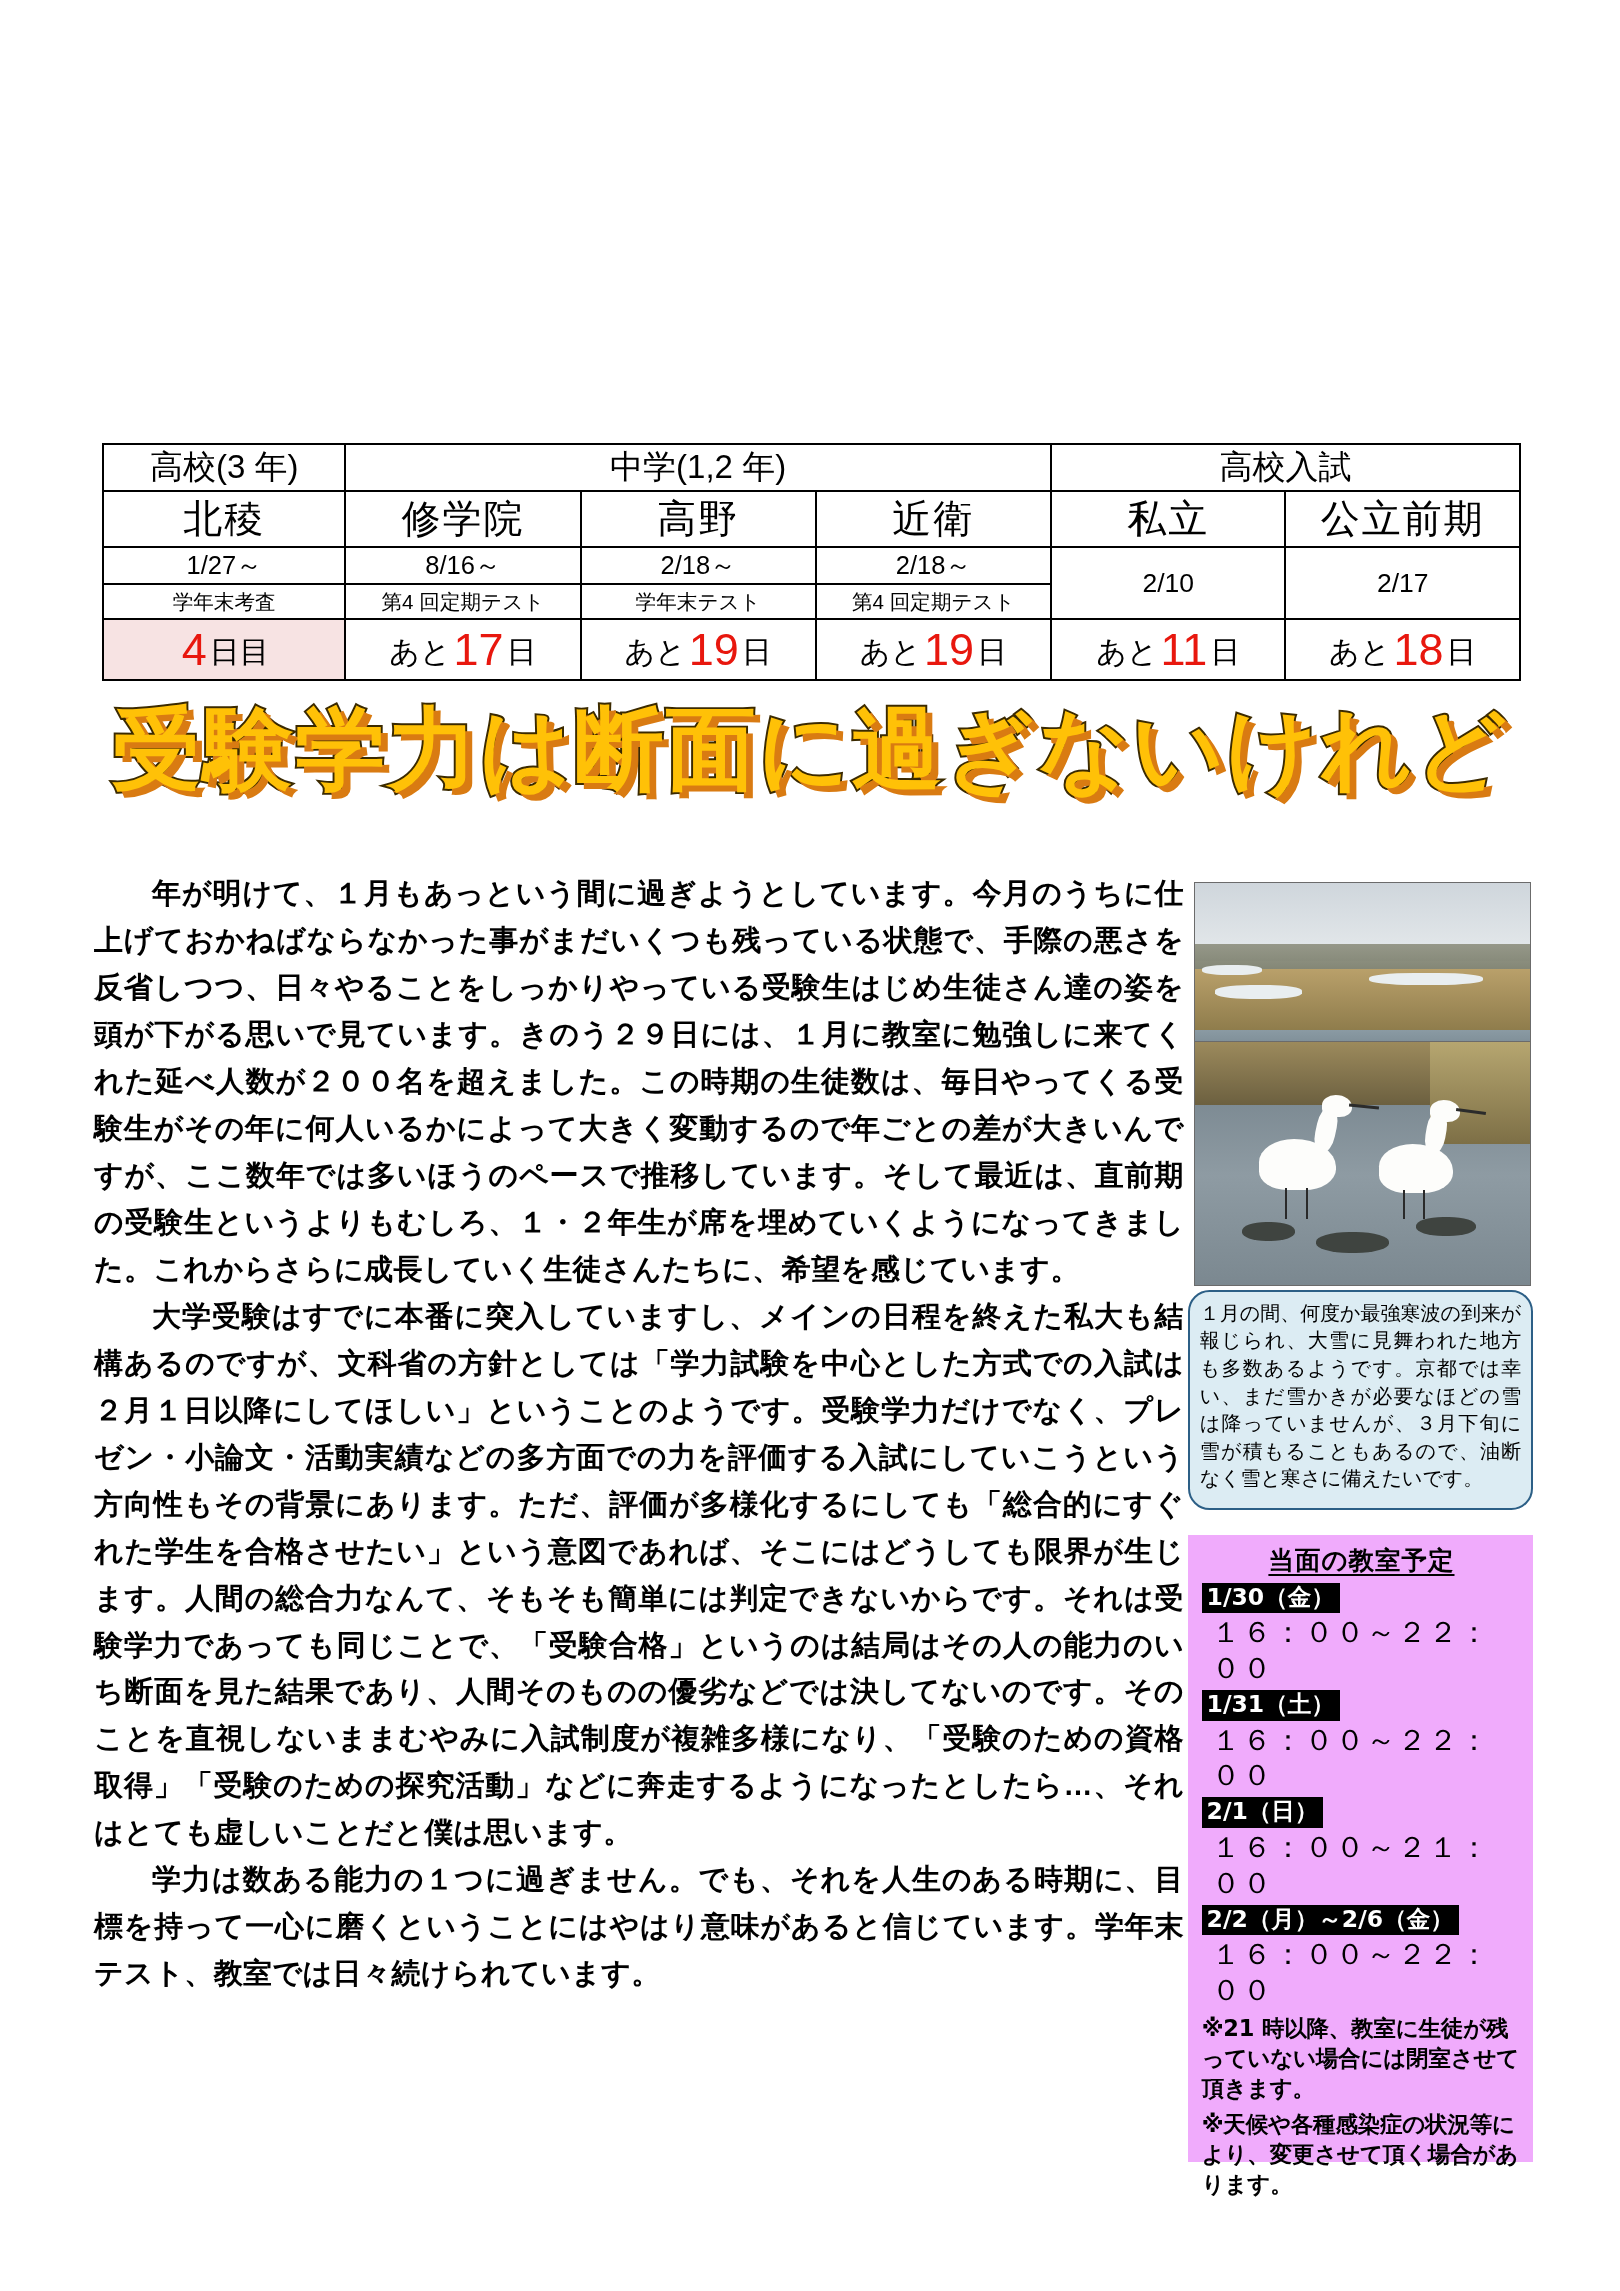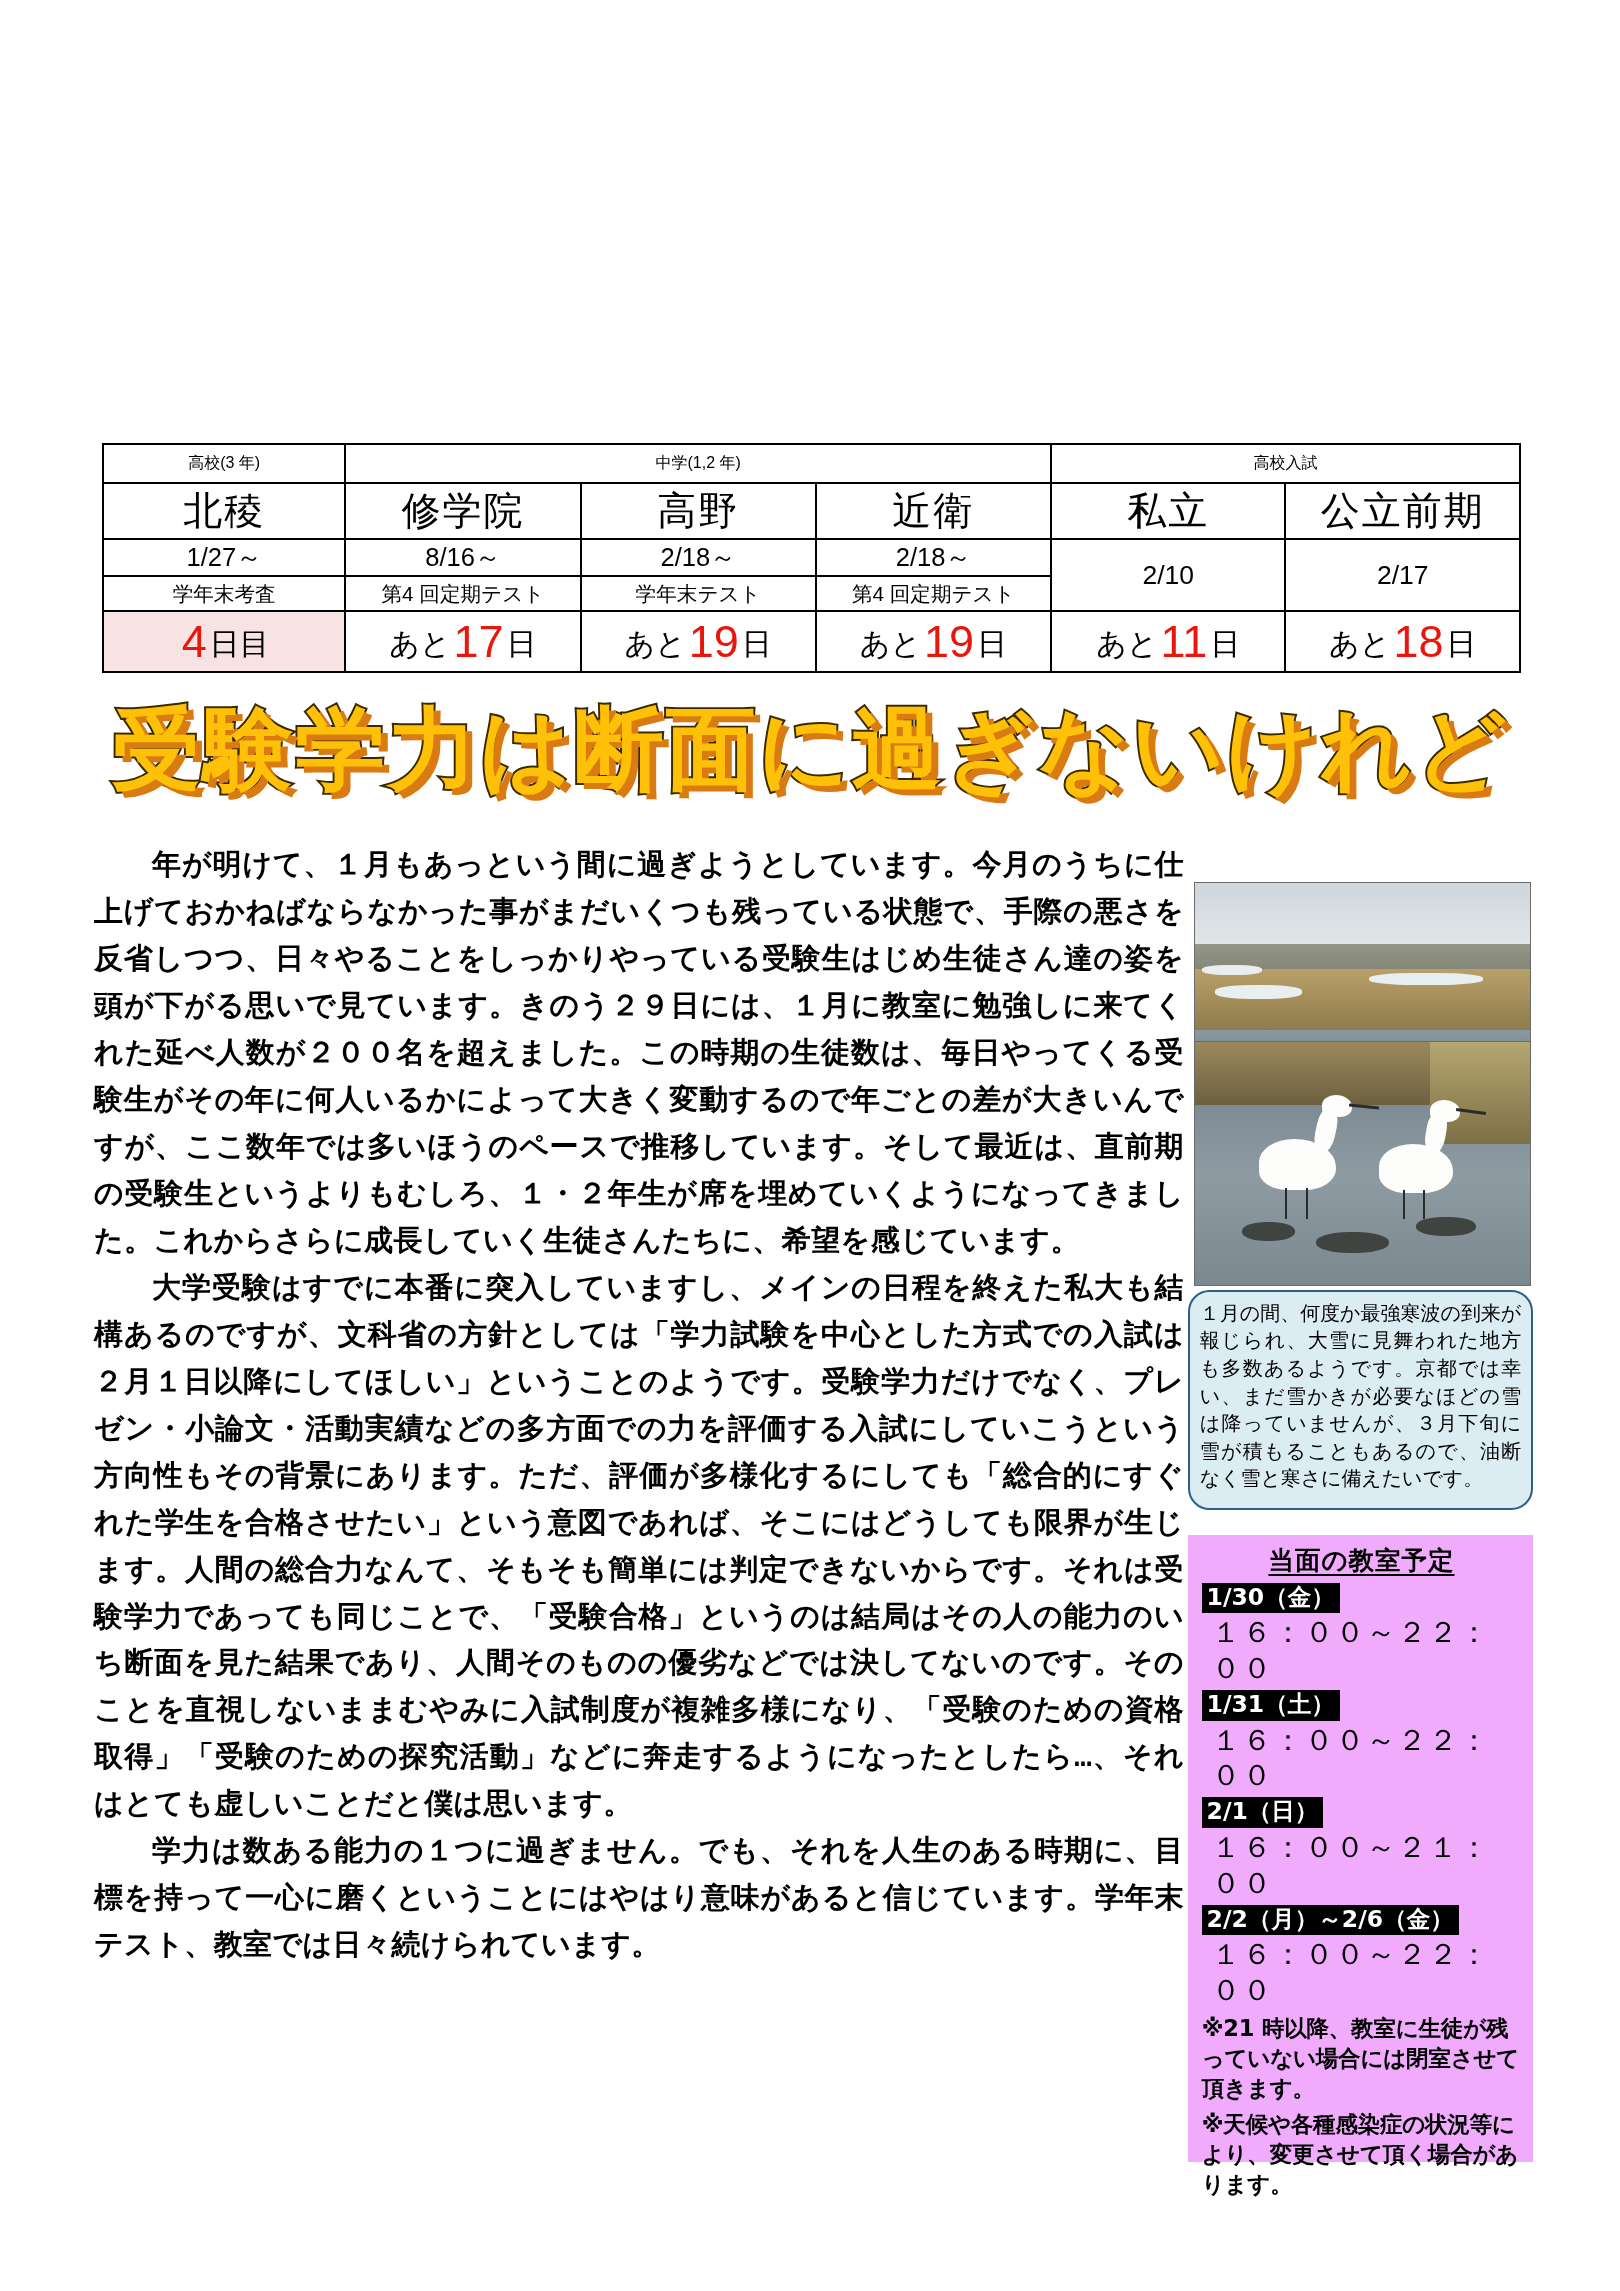--- a/index.html
+++ b/index.html
@@ -94,21 +94,21 @@
     font-family: "Liberation Sans", "DejaVu Sans", sans-serif;
   }
   table.sched td {
     border: 2px solid #000;
     text-align: center;
     vertical-align: middle;
     padding: 0;
     white-space: nowrap;
     overflow: hidden;
   }
-  .r-group  { height: 39px; font-size: 16px; }
+  .r-group  { height: 39px; font-size: 33px; }
   .r-school { height: 55px; font-size: 39px; letter-spacing: 2px; }
   .r-date   { height: 37px; font-size: 25.5px; }
   .r-test   { height: 35px; font-size: 20.6px; }
   .r-count  { height: 61px; font-size: 30px; }
   .r-date-merged { font-size: 26.5px; }
   .cell-hl { background: #f7e3e3; }
   .big-num {
     color: #e8170e;
     font-size: 45px;
     font-weight: 400;
@@ -132,23 +132,23 @@
     color: #ffc107;
     -webkit-text-stroke: 3.9px #3b2a00;
     paint-order: stroke fill;
     text-shadow: 6.9px 5.9px 0 #d97b12;
   }
 
   
   .body-col {
     position: absolute;
     left: 94px;
-    top: 844px;
+    top: 870px;
     width: 1090px;
-    font-family: Liberation Mono, monospace;
+    font-family: Liberation Sans, sans-serif;
     font-weight: 700;
     font-size: 29px;
     line-height: 1.62;
     text-align: justify;
     text-justify: inter-character;
     letter-spacing: 0.4px;
   }
   .body-col p {
     margin: 0;
     text-indent: 2em;

